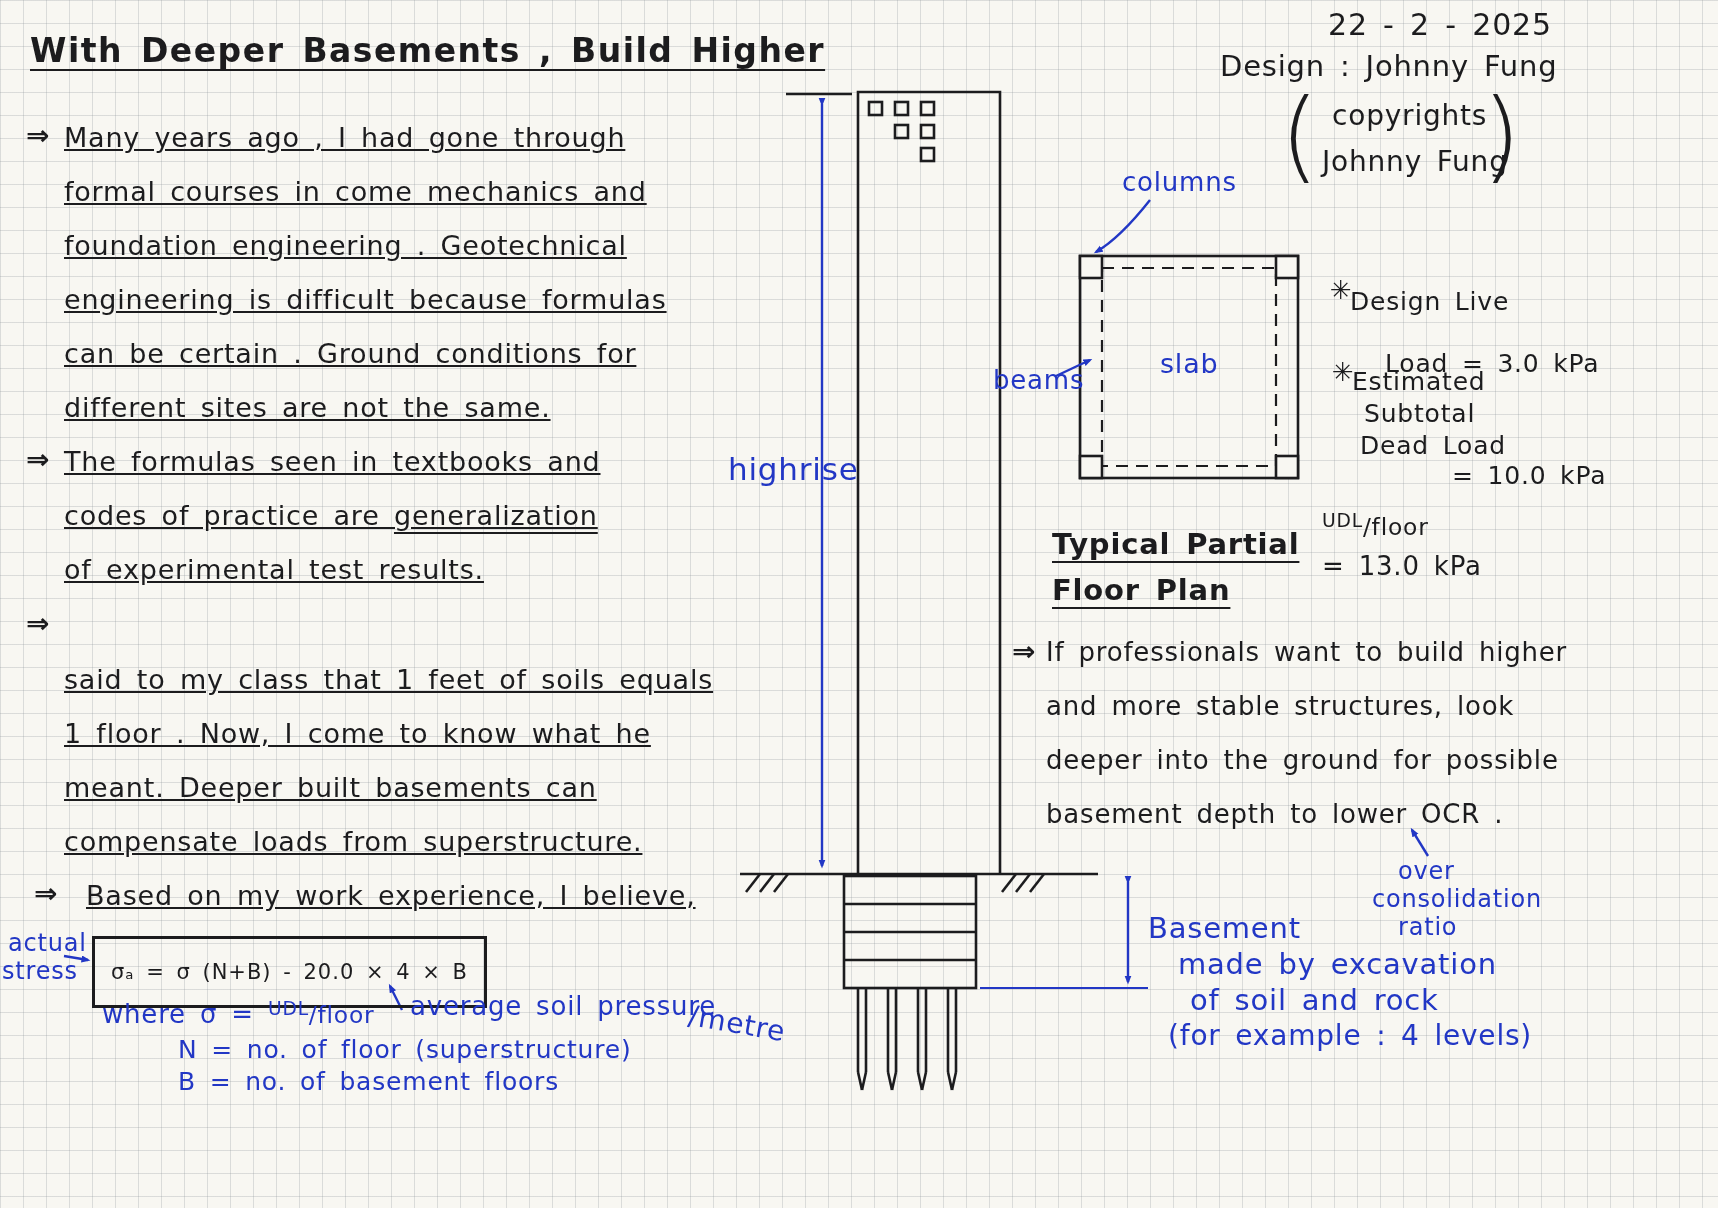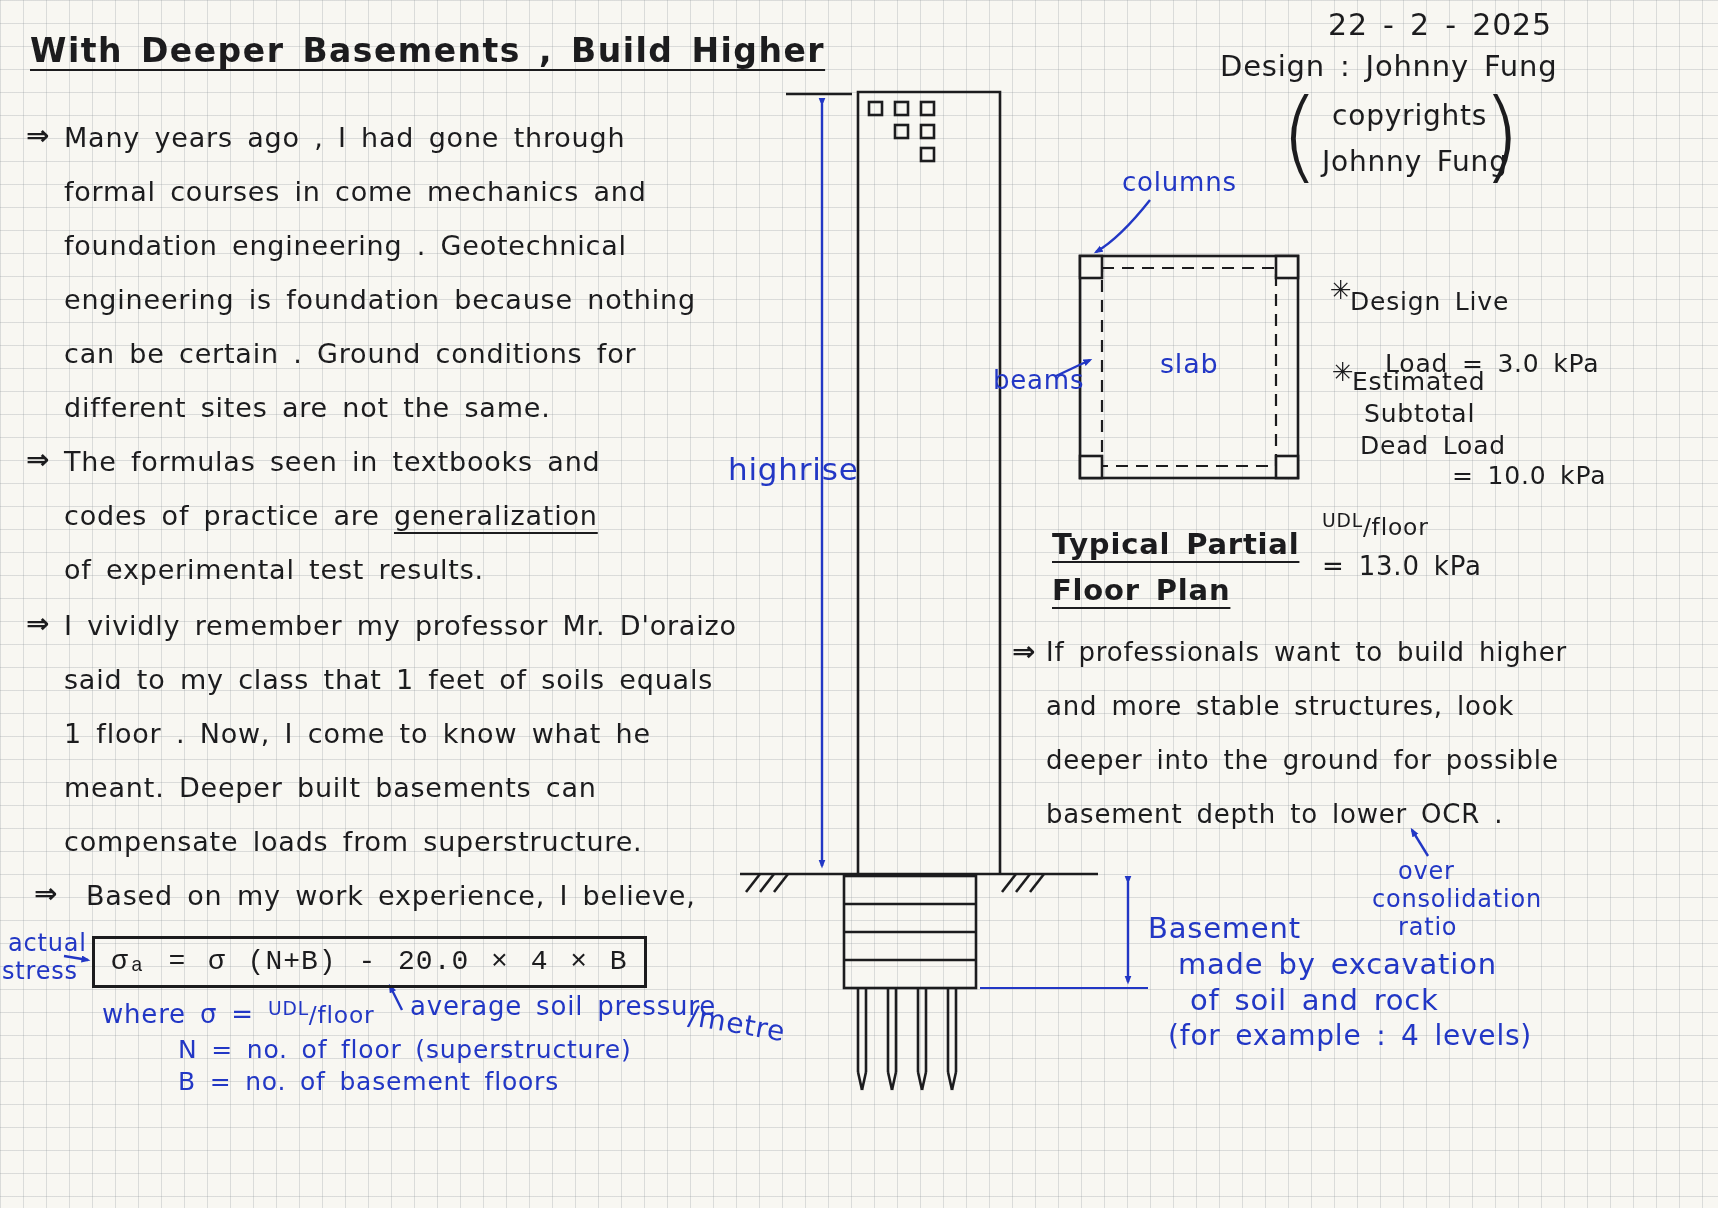--- a/index.html
+++ b/index.html
@@ -11,24 +11,24 @@
       linear-gradient(to right, rgba(150,158,162,0.30) 1px, transparent 1px),
       linear-gradient(to bottom, rgba(150,158,162,0.30) 1px, transparent 1px);
     background-size:23px 23px;
     font-family:"DejaVu Sans", sans-serif;
     color:#1c1c1e;
   }
   .hw { position:absolute; white-space:nowrap; letter-spacing:0.8px; word-spacing:5px; line-height:1.15; }
   .blue { color:#2237c5; }
   .u { text-decoration:underline; text-underline-offset:7px; text-decoration-thickness:2px; }
   .title { font-size:33px; font-weight:600; letter-spacing:1.5px; }
-  .body-line { font-size:27px; }
+  .body-line { font-size:27px;text-decoration:underline; }
   .arrow-bullet { font-size:28px; font-weight:600; }
   .small-blue { font-size:24px; }
-  .formula-box { position:absolute; border:3px solid #1c1c1e; padding:7px 16px; font-size:28px; letter-spacing:1px; word-spacing:4px; background:transparent;font-family:Liberation Mono, monospace; }
+  .formula-box { position:absolute; border:3px solid #1c1c1e; padding:21px 16px; font-size:21px; letter-spacing:1px; word-spacing:4px; background:transparent; }
   .fnum { font-size:0.72em; vertical-align:0.45em; }
   .fden { font-size:0.9em; }
   .paren { font-size:100px; font-weight:300; line-height:1; letter-spacing:0; }
   svg { position:absolute; left:0; top:0; }
 </style>
 </head>
 <body>
 
 <div class="sheet">
 
@@ -112,33 +112,32 @@
   <div class="hw" style="left:1332px; top:100px; font-size:28px;">copyrights</div>
   <div class="hw" style="left:1322px; top:146px; font-size:28px;">Johnny Fung</div>
   <div class="hw paren" style="left:1482px; top:86px;">)</div>
 
   <div class="hw title u" style="left:30px; top:32px;">With Deeper Basements , Build Higher</div>
 
   <div class="hw arrow-bullet" style="left:26px; top:120px;">⇒</div>
   <div class="hw body-line" style="left:64px; top:122px;">Many years ago , I had gone through</div>
   <div class="hw body-line" style="left:64px; top:176px;">formal courses in come mechanics and</div>
   <div class="hw body-line" style="left:64px; top:230px;">foundation engineering . Geotechnical</div>
-  <div class="hw body-line" style="left:64px; top:284px;">engineering is foundation because nothing</div>
+  <div class="hw body-line" style="left:64px; top:284px;">engineering is difficult because formulas</div>
   <div class="hw body-line" style="left:64px; top:338px;">can be certain . Ground conditions for</div>
   <div class="hw body-line" style="left:64px; top:392px;">different sites are not the same.</div>
 
   <div class="hw arrow-bullet" style="left:26px; top:444px;">⇒</div>
   <div class="hw body-line" style="left:64px; top:446px;">The formulas seen in textbooks and</div>
   <div class="hw body-line" style="left:64px; top:500px;">
     <span>codes of practice are </span><span class="u">generalization</span>
   </div>
   <div class="hw body-line" style="left:64px; top:554px;">of experimental test results.</div>
 
   <div class="hw arrow-bullet" style="left:26px; top:608px;">⇒</div>
-  <div class="hw body-line" style="left:64px; top:610px;">I vividly remember my professor Mr. D'oraizo</div>
   <div class="hw body-line" style="left:64px; top:664px;">said to my class that  1 feet of soils equals</div>
   <div class="hw body-line" style="left:64px; top:718px;">1 floor . Now, I come to know what he</div>
   <div class="hw body-line" style="left:64px; top:772px;">meant. Deeper built basements can</div>
   <div class="hw body-line" style="left:64px; top:826px;">compensate loads from superstructure.</div>
 
   <div class="hw arrow-bullet" style="left:34px; top:878px;">⇒</div>
   <div class="hw body-line" style="left:86px; top:880px;">Based on my work experience, I believe,</div>
 
   <div class="formula-box hw" style="left:92px; top:936px;">σₐ = σ (N+B) - 20.0 × 4 × B</div>
   <div class="hw blue small-blue" style="left:8px; top:930px;">actual</div>

